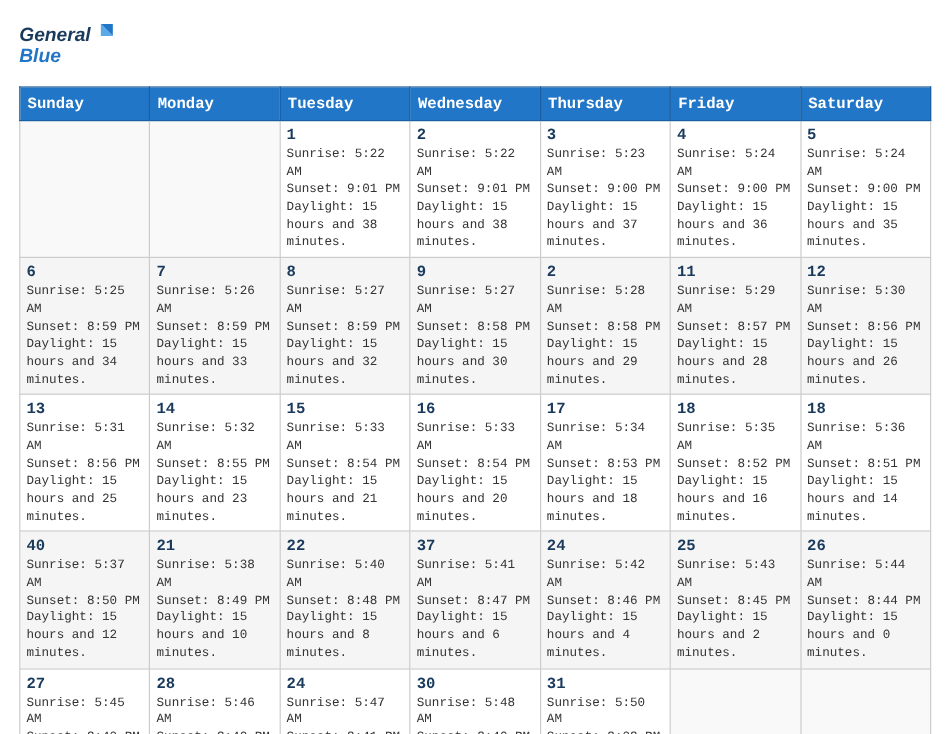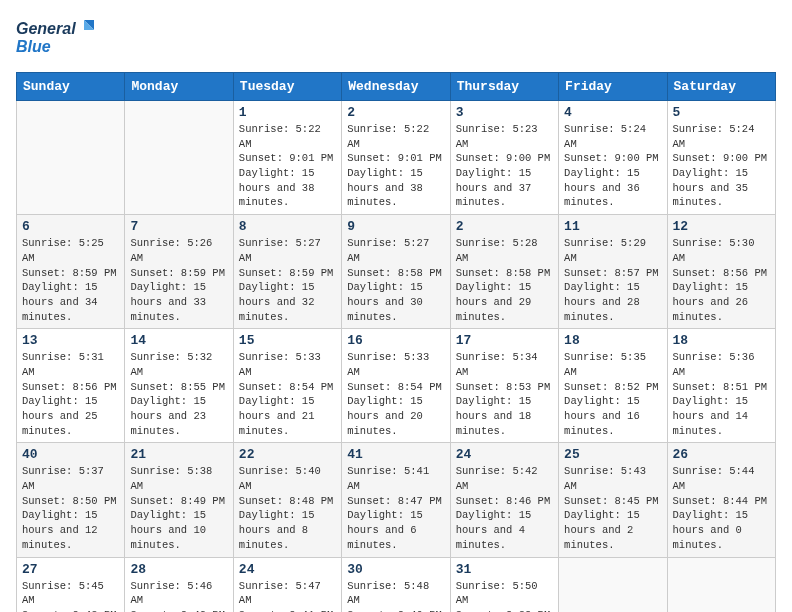--- a/index.html
+++ b/index.html
@@ -198,21 +198,21 @@
         </td>
         <td>
           <span class="day-num">21</span>
           <div class="day-detail">Sunrise: 5:38 AM<br>Sunset: 8:49 PM<br>Daylight: 15 hours and 10 minutes.</div>
         </td>
         <td>
           <span class="day-num">22</span>
           <div class="day-detail">Sunrise: 5:40 AM<br>Sunset: 8:48 PM<br>Daylight: 15 hours and 8 minutes.</div>
         </td>
         <td>
-          <span class="day-num">41</span>
+          <span class="day-num">37</span>
           <div class="day-detail">Sunrise: 5:41 AM<br>Sunset: 8:47 PM<br>Daylight: 15 hours and 6 minutes.</div>
         </td>
         <td>
           <span class="day-num">24</span>
           <div class="day-detail">Sunrise: 5:42 AM<br>Sunset: 8:46 PM<br>Daylight: 15 hours and 4 minutes.</div>
         </td>
         <td>
           <span class="day-num">25</span>
           <div class="day-detail">Sunrise: 5:43 AM<br>Sunset: 8:45 PM<br>Daylight: 15 hours and 2 minutes.</div>
         </td>

